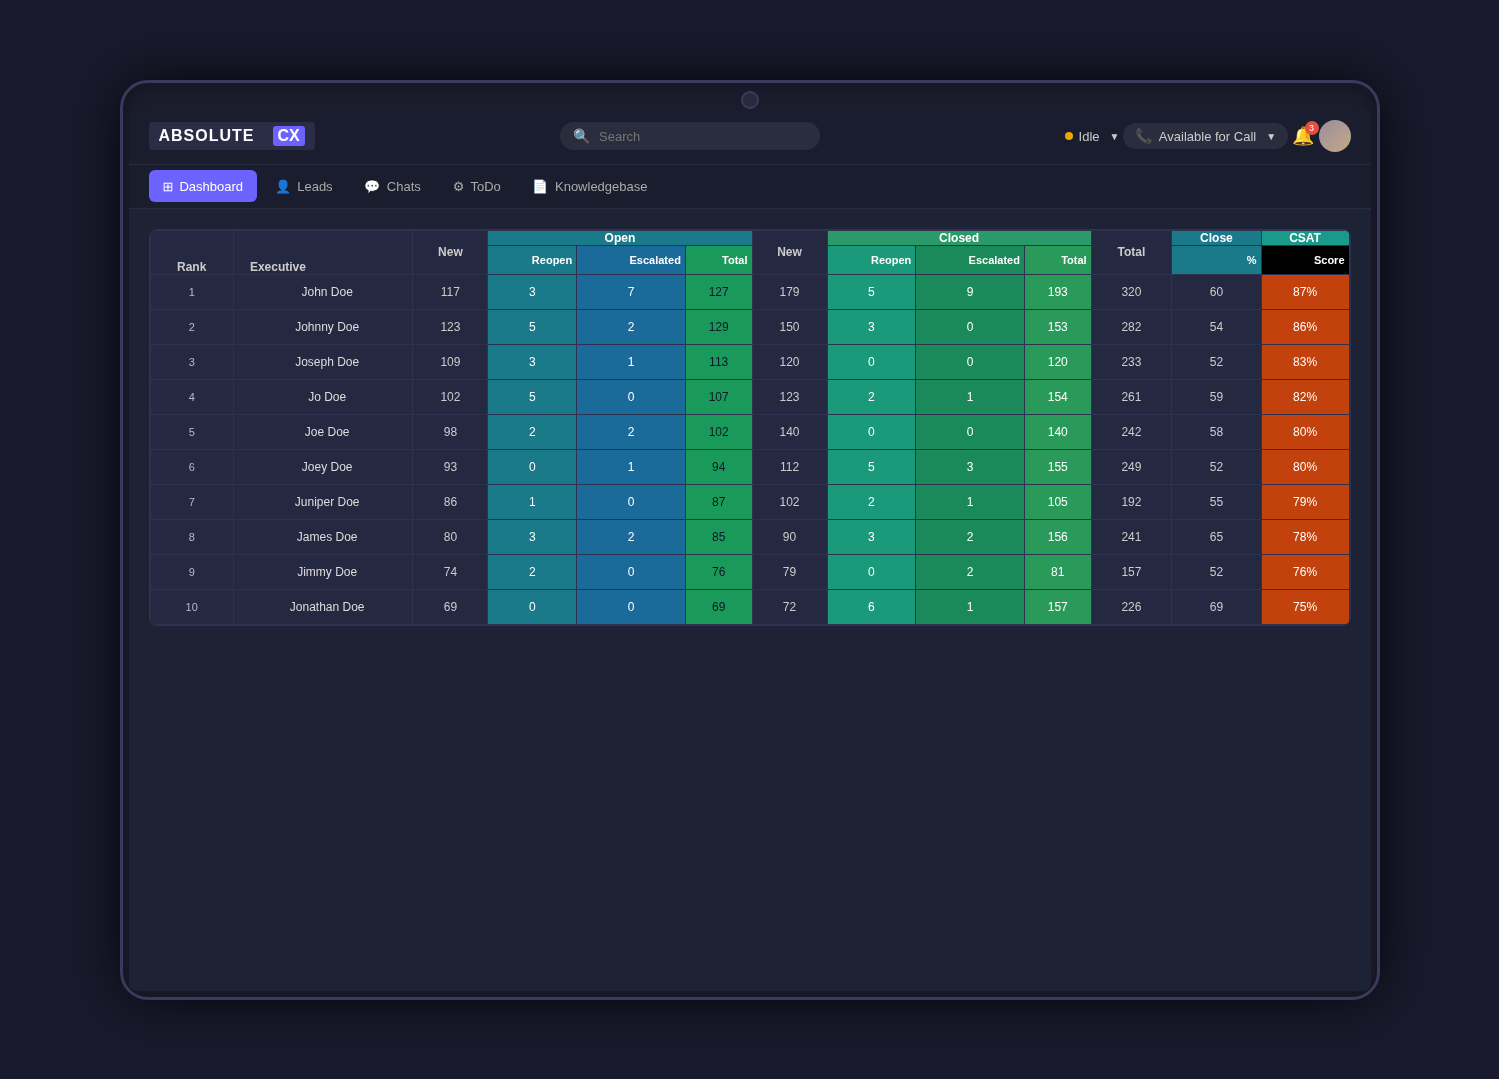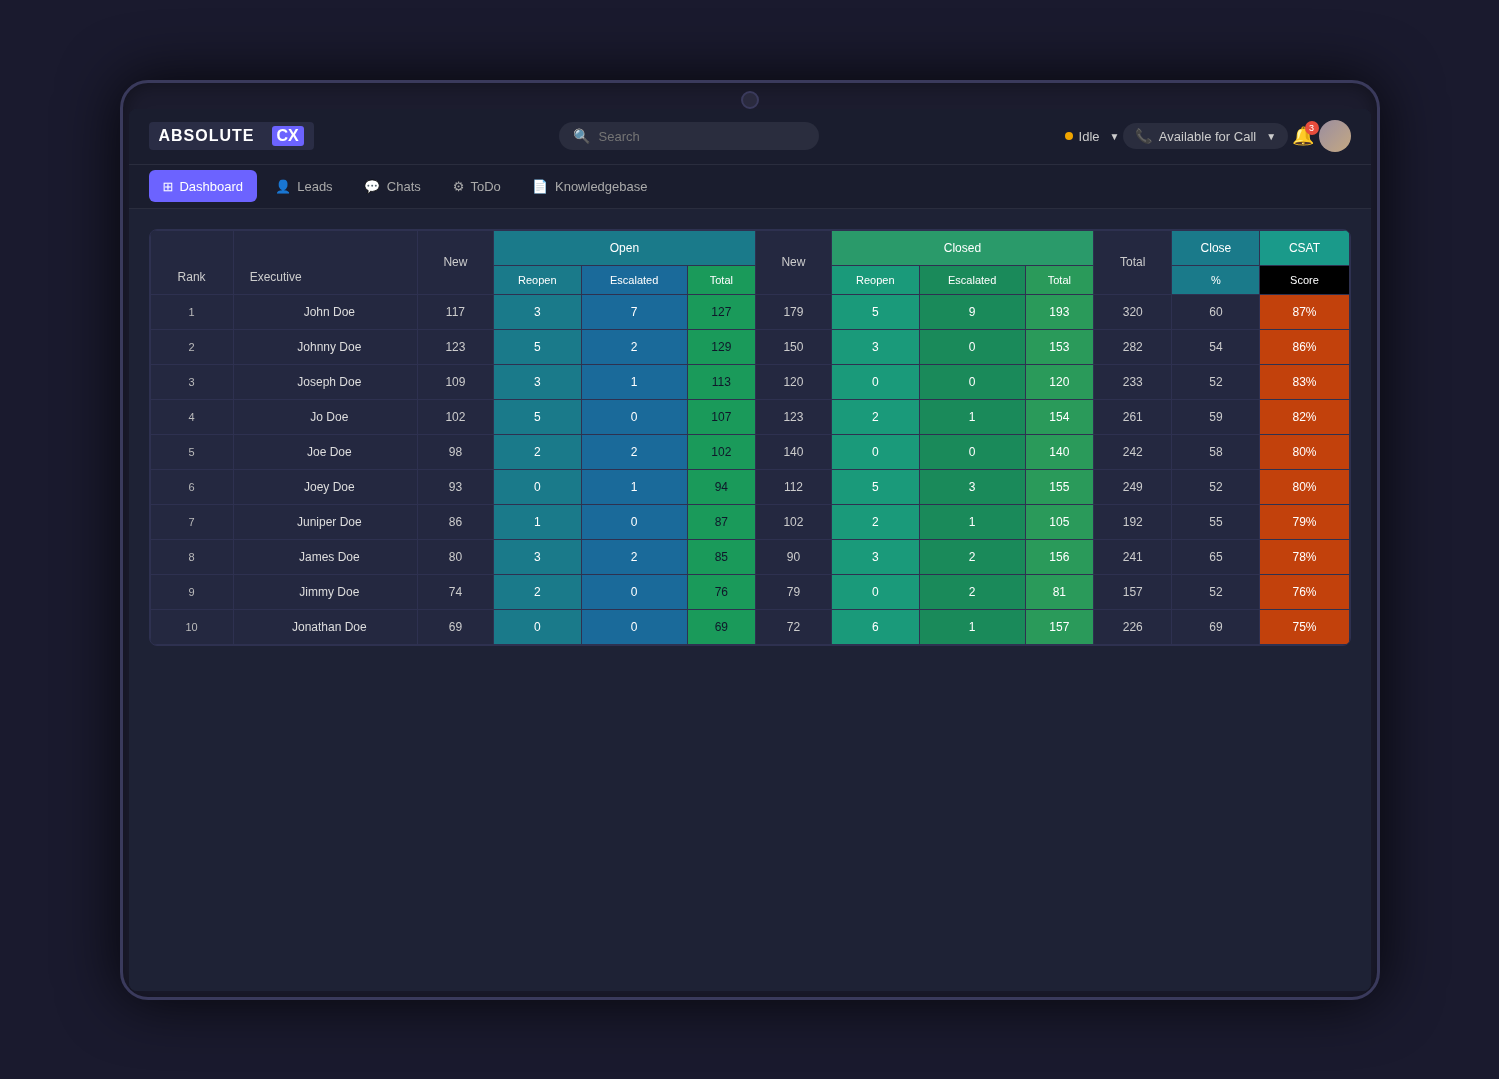--- a/index.html
+++ b/index.html
@@ -55,21 +55,21 @@
       justify-content: space-between;
       border-bottom: 1px solid #2a2d3e;
       flex-shrink: 0;
     }
     .logo-box {
       background: #2a2d45;
       padding: 4px 10px;
       border-radius: 4px;
       display: flex;
       align-items: center;
-      gap: 3px;
+      gap: 16px;
     }
     .search-bar {
       display: flex;
       align-items: center;
       background: #2a2d3e;
       border-radius: 20px;
       padding: 6px 14px;
       width: 260px;
       gap: 8px;
     }
@@ -192,44 +192,44 @@
       border-collapse: collapse;
       font-size: 12px;
     }
     th, td {
       padding: 0;
     }
     
     .thead-group1 th {
       background: #242840;
       color: #ccc;
-      font-weight: 400;
+      font-weight: 700;
       font-size: 12px;
       text-align: center;
-      padding: 10px 8px;
+      padding: 0 8px;
       border: 1px solid #2e3150;
     }
     .th-open {
       background: #1a7a8a !important;
       color: white !important;
     }
     .th-closed {
       background: #2a9a6a !important;
       color: white !important;
     }
     .th-csat {
       background: #1a9a8a !important;
       color: white !important;
     }
     .thead-group2 th {
       background: #242840;
       color: #bbb;
-      font-weight: 400;
+      font-weight: 700;
       font-size: 11px;
-      text-align: center;
+      text-align: right;
       padding: 8px 4px;
       border: 1px solid #2e3150;
     }
     .th-rank, .th-exec {
       vertical-align: bottom;
     }
     
     tbody tr {
       border-bottom: 1px solid #2e3150;
     }
@@ -255,21 +255,21 @@
   </style>
 </head>
 <body>
 
 <div class="device-frame">
   <div class="screen">
 
     <div class="header">
       <div class="logo-box">
         <span style="color:white;font-weight:800;font-size:16px;letter-spacing:1px;">ABSOLUTE</span>
-        <span style="color:#6c63ff;font-weight:800;font-size:16px;background:#6c63ff;color:white;padding:1px 5px;border-radius:3px;margin-left:14px;">CX</span>
+        <span style="color:#6c63ff;font-weight:800;font-size:16px;background:#6c63ff;color:white;padding:1px 5px;border-radius:3px;margin-left:2px;">CX</span>
       </div>
 
       <div class="search-bar">
         <span class="search-icon">🔍</span>
         <input type="text" placeholder="Search" style="">
       </div>
 
       <div class="header-right">
         <div class="status-badge">
           <div class="status-dot"></div>

